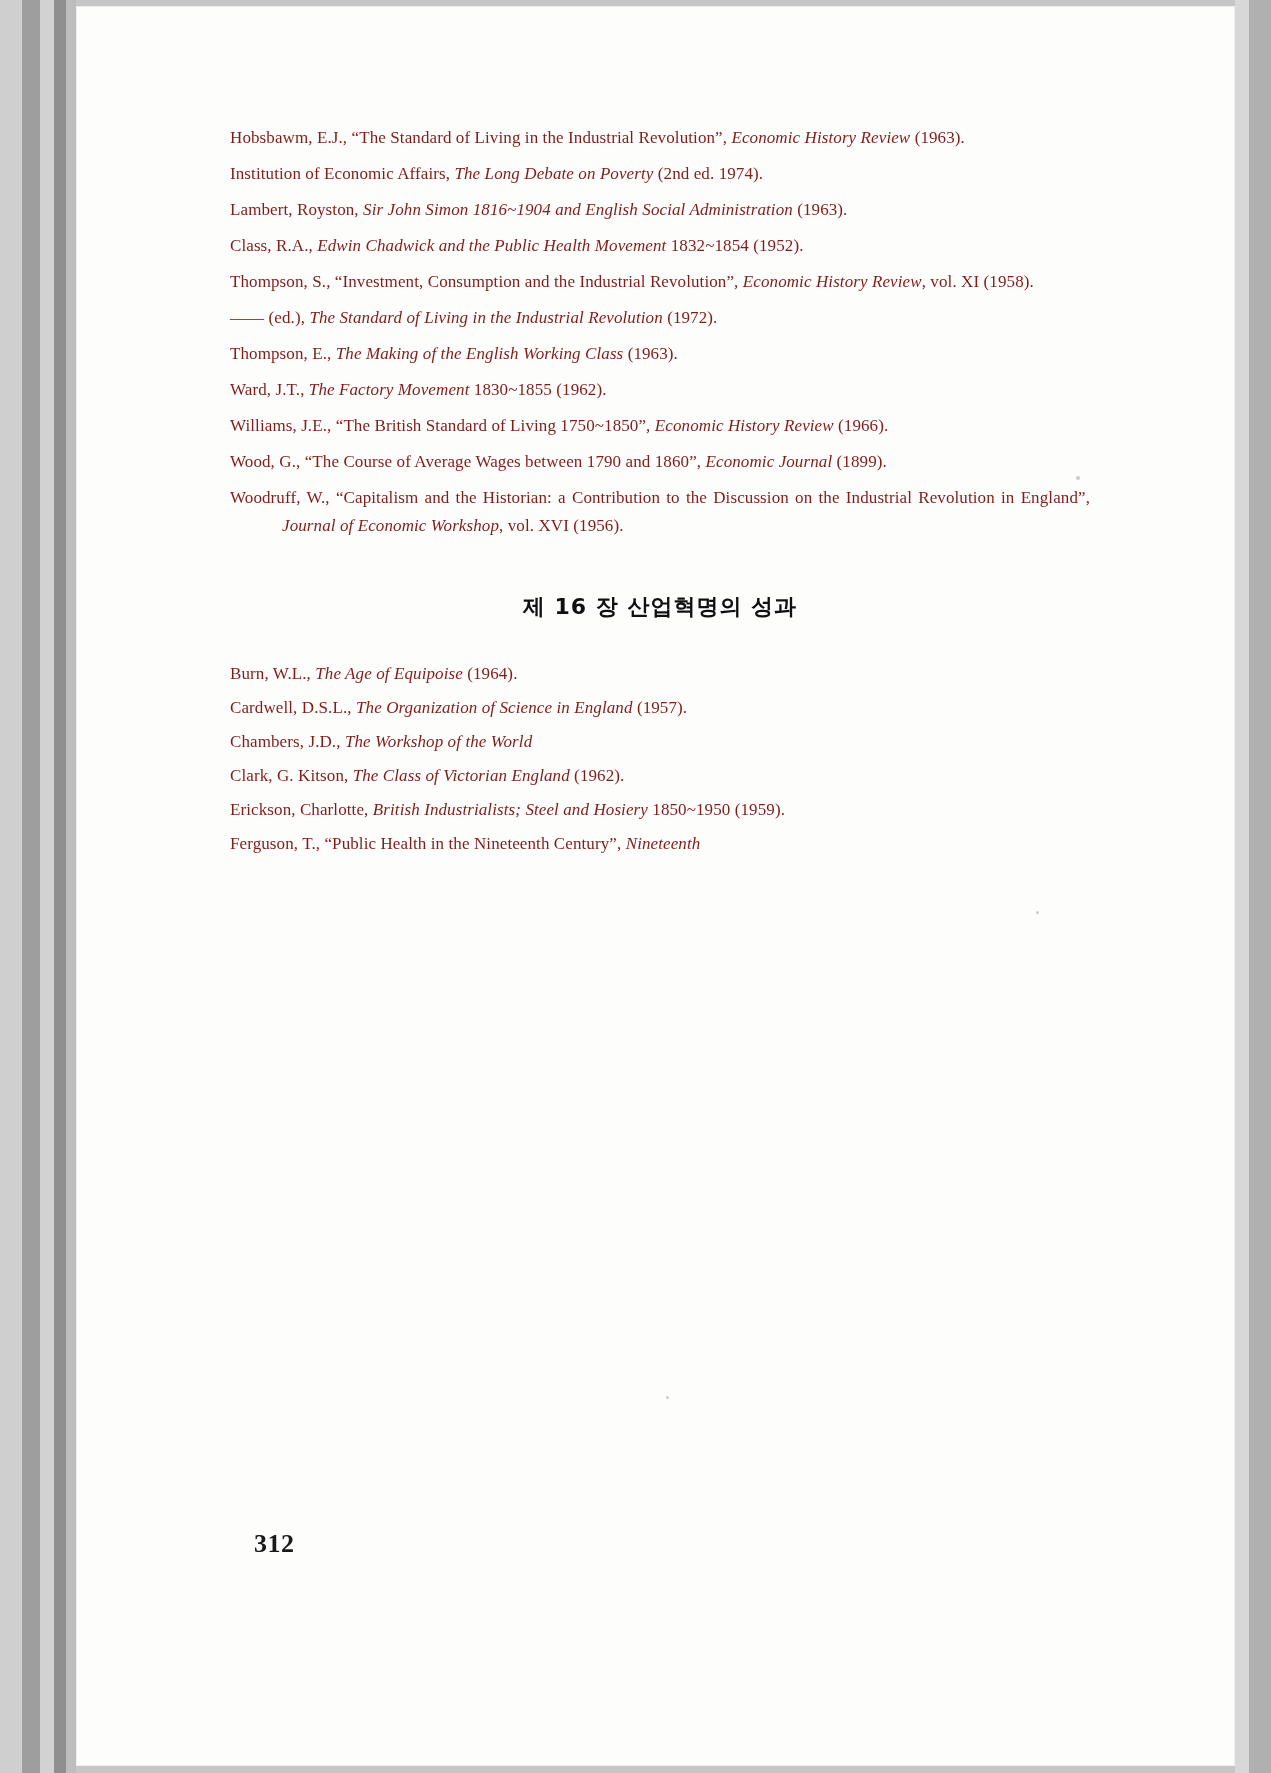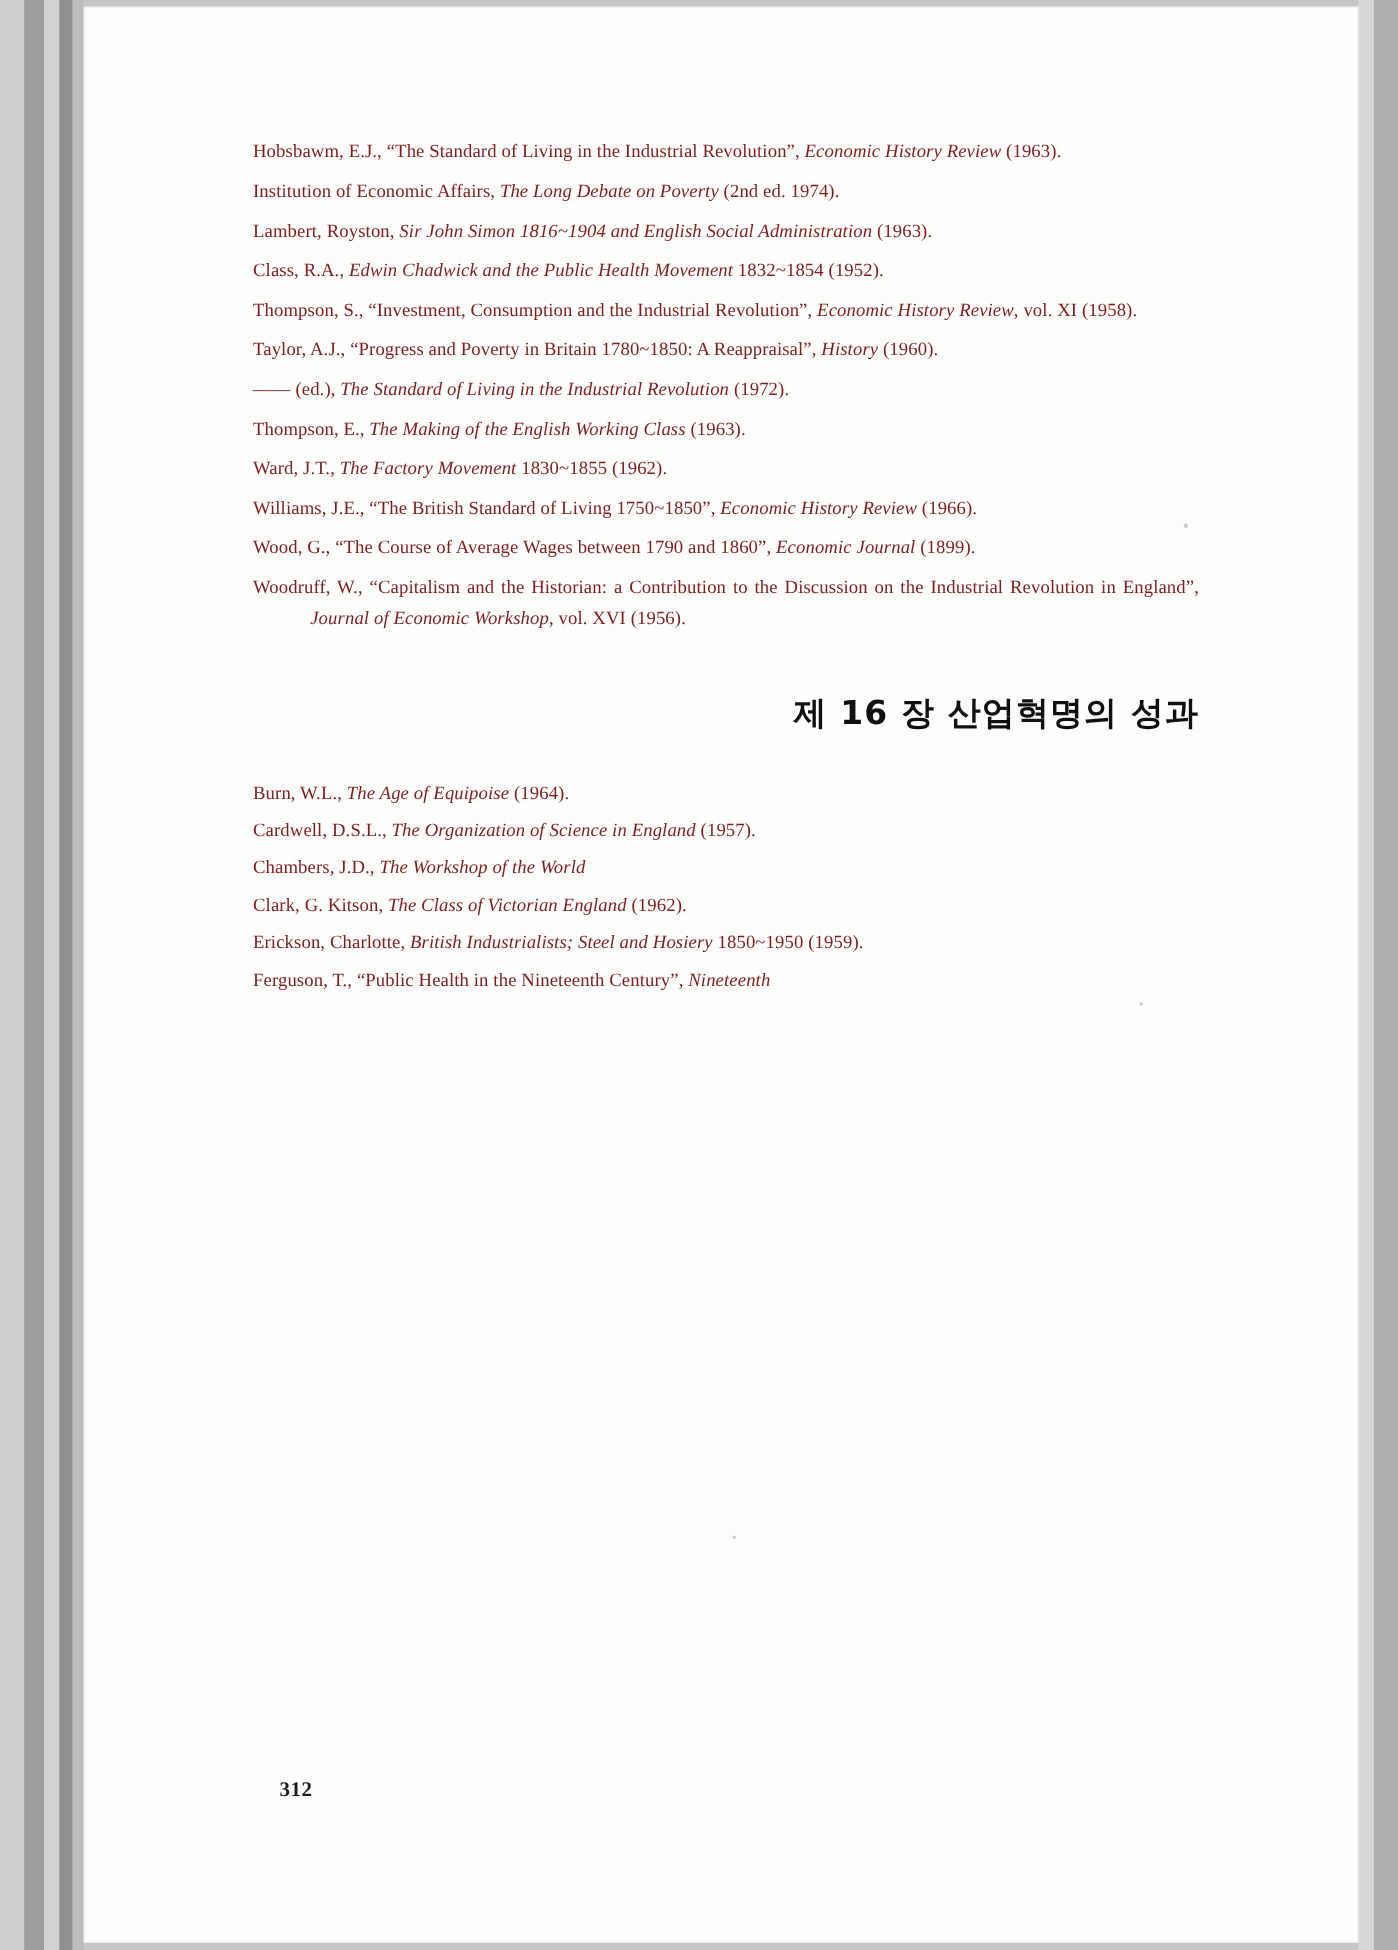--- a/index.html
+++ b/index.html
@@ -76,36 +76,36 @@
     margin: 0 0 8px 0;
     padding-left: 52px;
     text-indent: -52px;
     text-align: justify;
     text-justify: inter-word;
   }
   .ref:last-child { margin-bottom: 0; }
   .ref i { font-style: italic; }
 
   .chapter-heading {
-    text-align: right;
+    text-align: center;
     font-family: "DejaVu Sans", sans-serif;
-    font-size: 30px;
+    font-size: 22px;
     font-weight: bold;
     color: #101013;
     margin: 52px 0 38px 0;
     letter-spacing: 1px;
   }
 
   .ref-list-2 .ref { margin-bottom: 6px; font-family: Liberation Serif, serif; }
 
   .folio {
     position: absolute;
     left: 178px;
-    top: 1611px;
-    font-size: 19px;
+    top: 1523px;
+    font-size: 26px;
     font-weight: bold;
     color: #1a1a1d;
     letter-spacing: 0.5px;
   }
 
   
   .speck {
     position: absolute;
     background: #cbcbc7;
     border-radius: 50%;
@@ -125,21 +125,20 @@
 
 <div class="page">
   <div class="page-inner">
 
     <div class="ref-list" id="section-1-list">
         <p class="ref"><span>Hobsbawm, E.J., “The Standard of Living in the Industrial Revolution”, </span><i>Economic History Review</i><span> (1963).</span></p>
         <p class="ref"><span>Institution of Economic Affairs, </span><i>The Long Debate on Poverty</i><span> (2nd ed. 1974).</span></p>
         <p class="ref"><span>Lambert, Royston, </span><i>Sir John Simon 1816~1904 and English Social Administration</i><span> (1963).</span></p>
         <p class="ref"><span>Class, R.A., </span><i>Edwin Chadwick and the Public Health Movement</i><span> 1832~1854 (1952).</span></p>
         <p class="ref"><span>Thompson, S., “Investment, Consumption and the Industrial Revolution”, </span><i>Economic History Review</i><span>, vol. XI (1958).</span></p>
-        <p class="ref"><span>Taylor, A.J., “Progress and Poverty in Britain 1780~1850: A Reappraisal”, </span><i>History</i><span> (1960).</span></p>
         <p class="ref"><span>—— (ed.), </span><i>The Standard of Living in the Industrial Revolution</i><span> (1972).</span></p>
         <p class="ref"><span>Thompson, E., </span><i>The Making of the English Working Class</i><span> (1963).</span></p>
         <p class="ref"><span>Ward, J.T., </span><i>The Factory Movement</i><span> 1830~1855 (1962).</span></p>
         <p class="ref"><span>Williams, J.E., “The British Standard of Living 1750~1850”, </span><i>Economic History Review</i><span> (1966).</span></p>
         <p class="ref"><span>Wood, G., “The Course of Average Wages between 1790 and 1860”, </span><i>Economic Journal</i><span> (1899).</span></p>
         <p class="ref"><span>Woodruff, W., “Capitalism and the Historian: a Contribution to the Discussion on the Industrial Revolution in England”, </span><i>Journal of Economic Workshop</i><span>, vol. XVI (1956).</span></p>
       </div>
 
     <div class="chapter-heading">제 16 장   산업혁명의 성과</div>
 

